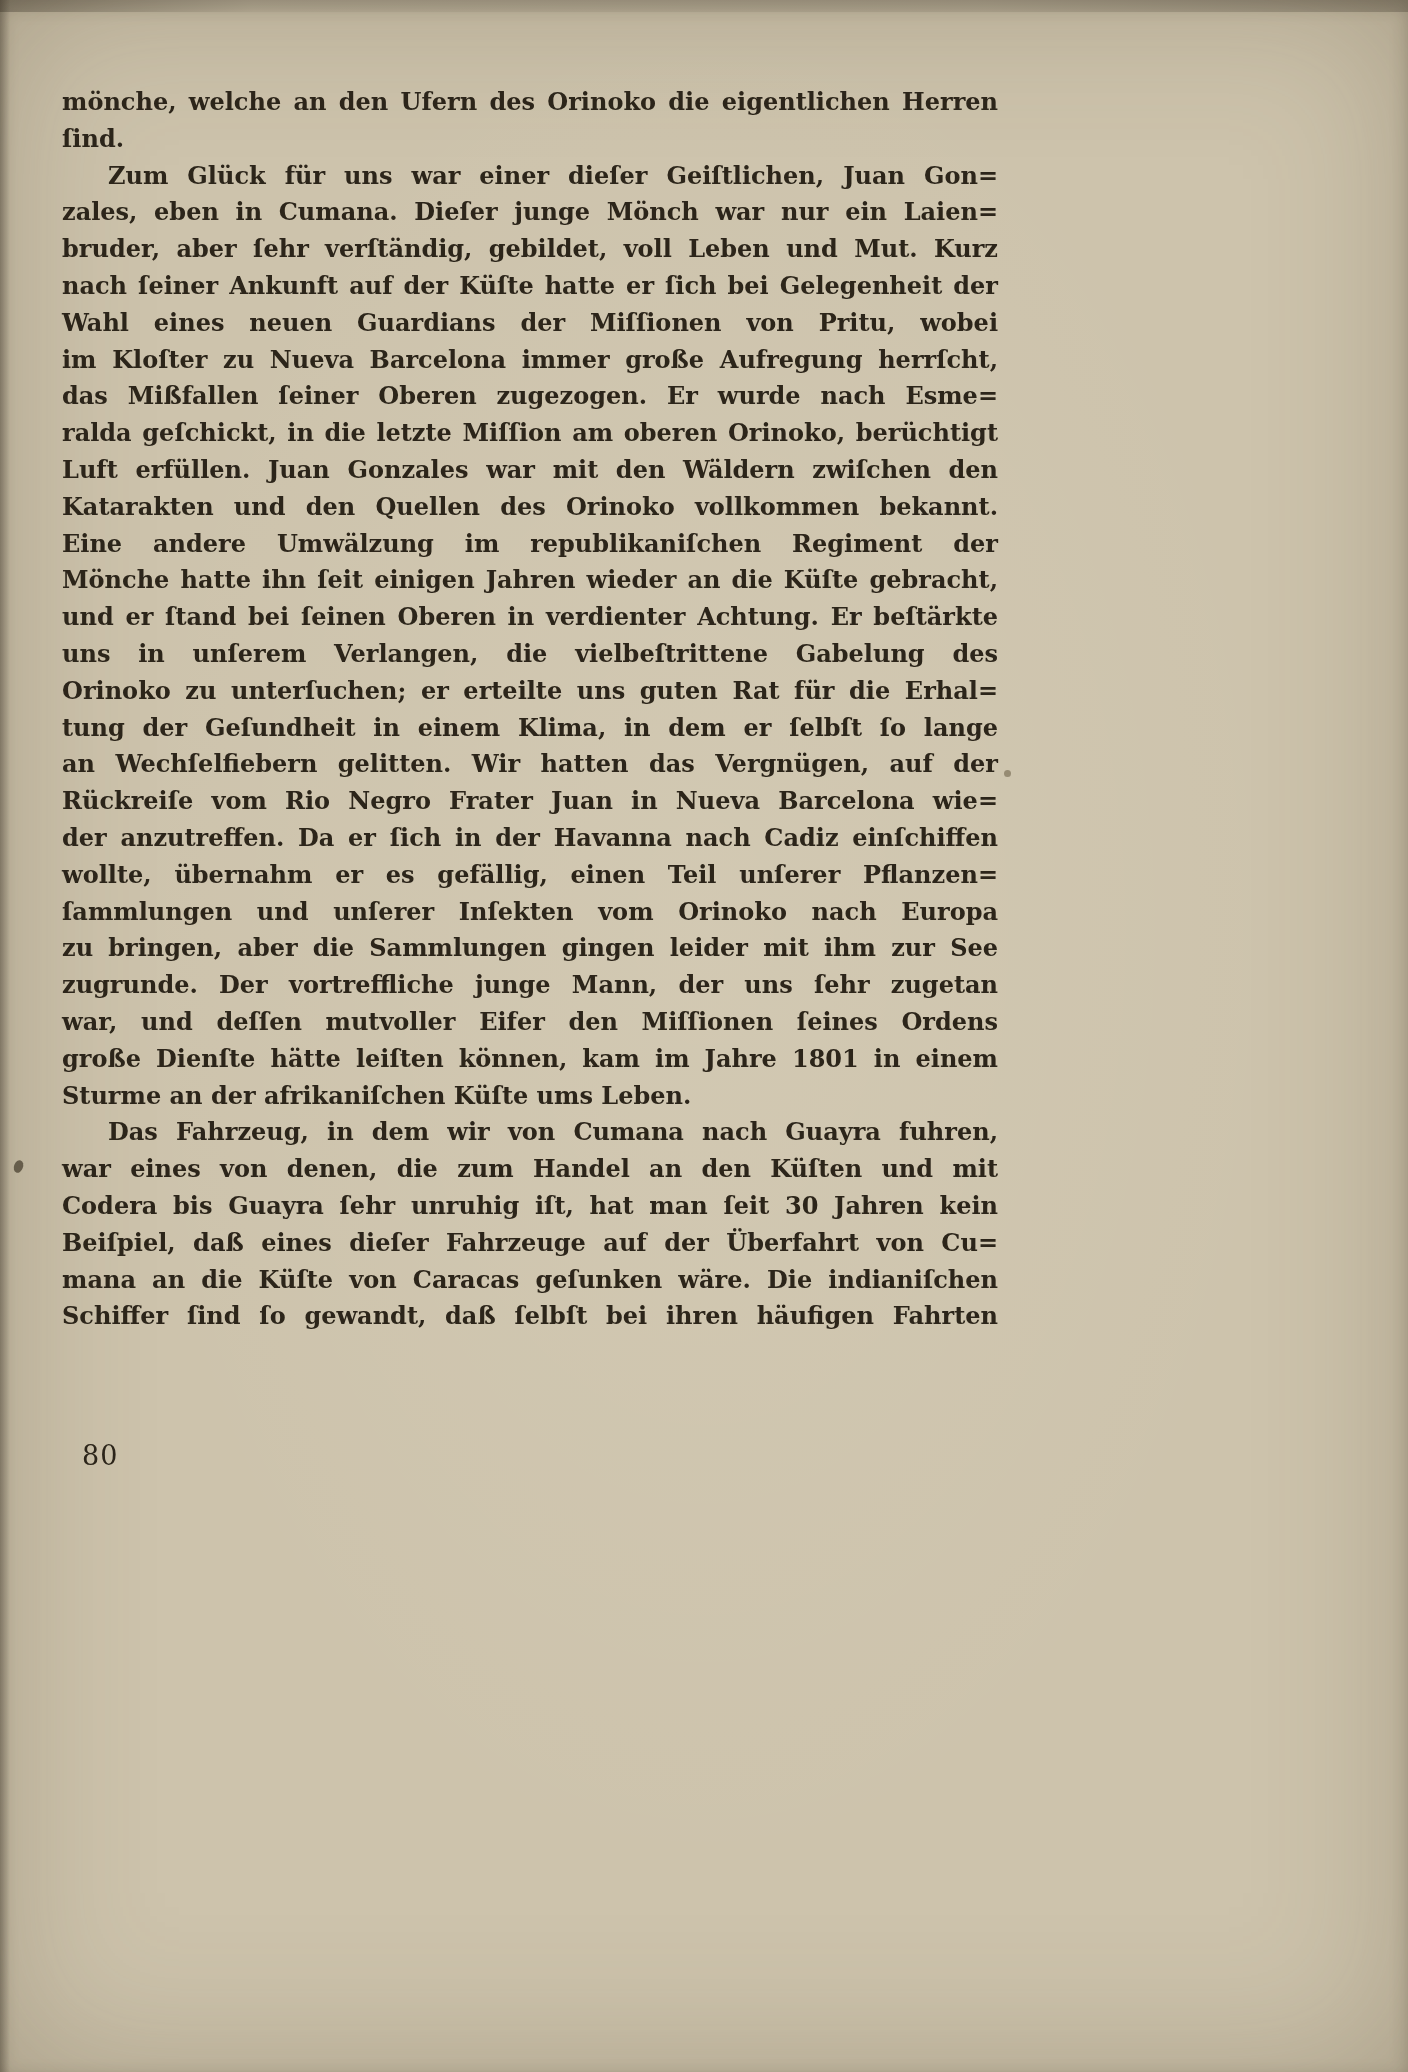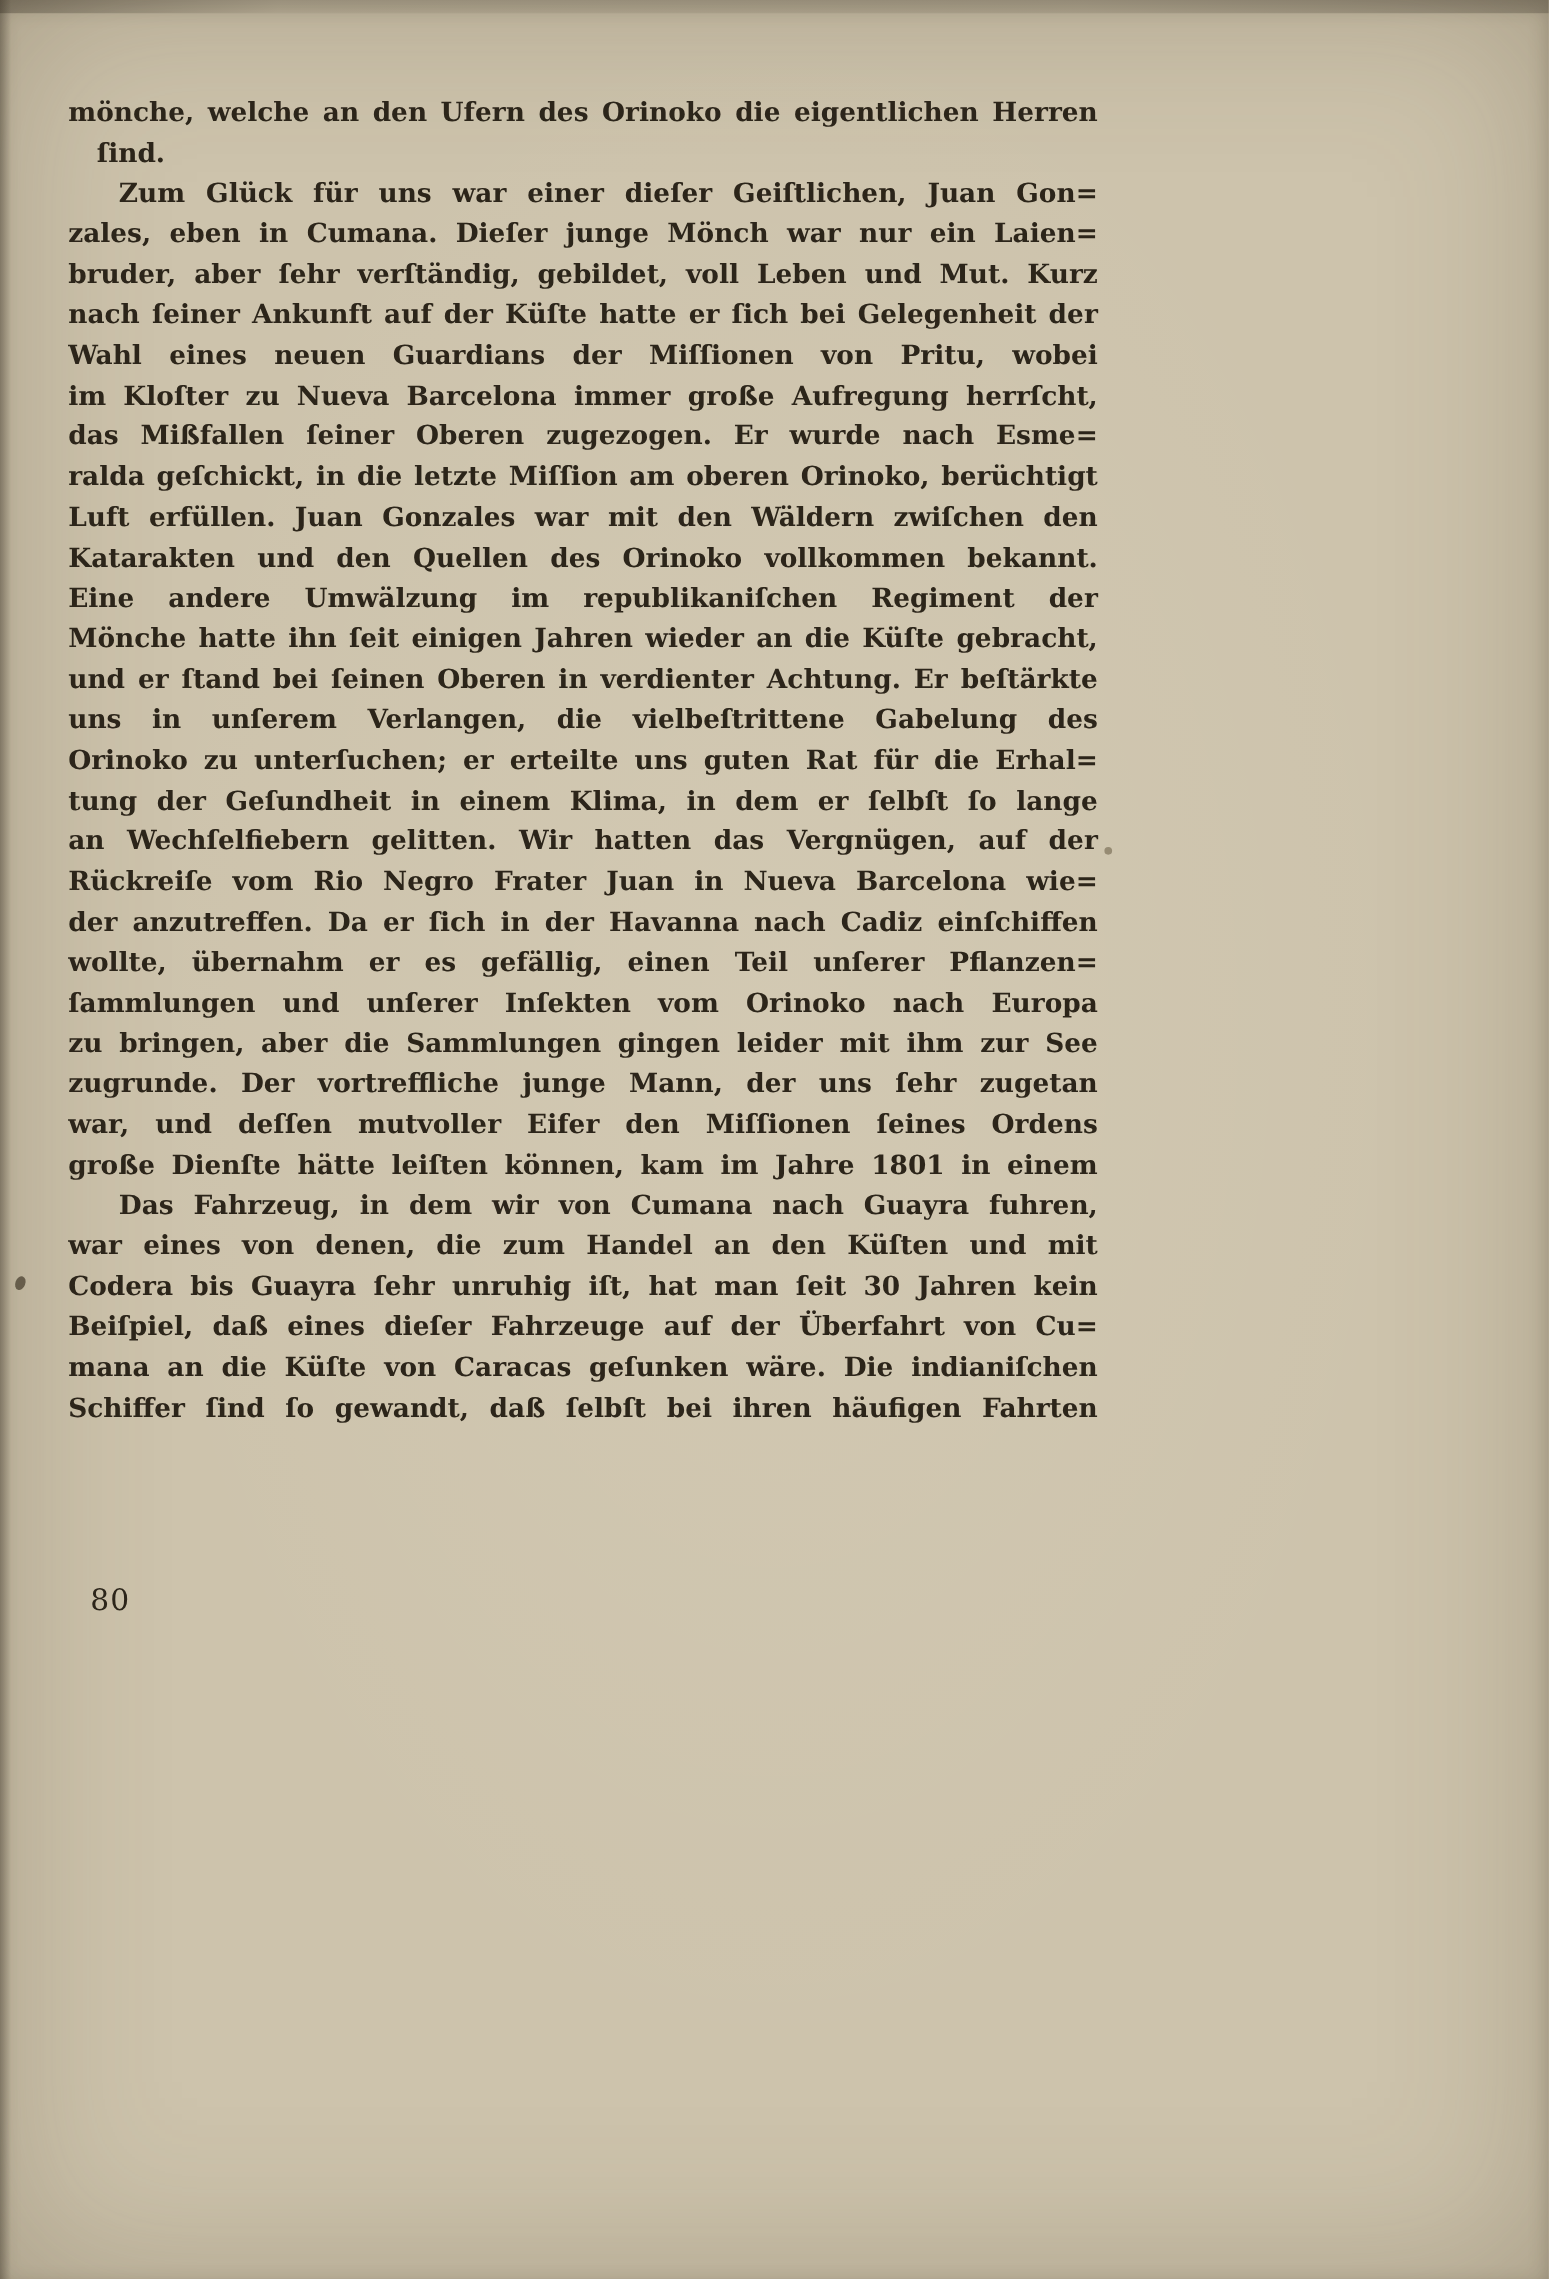--- a/index.html
+++ b/index.html
@@ -63,21 +63,20 @@
     text-align:justify;
     text-align-last:justify;
     white-space:normal;
   }
   .line.indent{
     text-indent:46px;
   }
   .line.nojust{
     text-align:left;
     text-align-last:left;
-    margin-left:26px;
   }
   .page-number{
     position:absolute;
     left:82px;
     top:1440px;
     font-size:27px;
     font-weight:normal;
     color:var(--ink);
     letter-spacing:1px;
   }
@@ -128,20 +127,21 @@
       <div class="line">tung der Geſundheit in einem Klima, in dem er ſelbſt ſo lange</div>
       <div class="line">an Wechſelfiebern gelitten. Wir hatten das Vergnügen, auf der</div>
       <div class="line">Rückreiſe vom Rio Negro Frater Juan in Nueva Barcelona wie=</div>
       <div class="line">der anzutreffen. Da er ſich in der Havanna nach Cadiz einſchiffen</div>
       <div class="line">wollte, übernahm er es gefällig, einen Teil unſerer Pflanzen=</div>
       <div class="line">ſammlungen und unſerer Inſekten vom Orinoko nach Europa</div>
       <div class="line">zu bringen, aber die Sammlungen gingen leider mit ihm zur See</div>
       <div class="line">zugrunde. Der vortreffliche junge Mann, der uns ſehr zugetan</div>
       <div class="line">war, und deſſen mutvoller Eifer den Miſſionen ſeines Ordens</div>
       <div class="line">große Dienſte hätte leiſten können, kam im Jahre 1801 in einem</div>
+      <div class="line nojust">Sturme an der afrikaniſchen Küſte ums Leben.</div>
       <div class="line indent">Das Fahrzeug, in dem wir von Cumana nach Guayra fuhren,</div>
       <div class="line">war eines von denen, die zum Handel an den Küſten und mit</div>
       <div class="line">Codera bis Guayra ſehr unruhig iſt, hat man ſeit 30 Jahren kein</div>
       <div class="line">Beiſpiel, daß eines dieſer Fahrzeuge auf der Überfahrt von Cu=</div>
       <div class="line">mana an die Küſte von Caracas geſunken wäre. Die indianiſchen</div>
       <div class="line">Schiffer ſind ſo gewandt, daß ſelbſt bei ihren häufigen Fahrten</div>
     </div>
 
   <div class="page-number">80</div>
 

